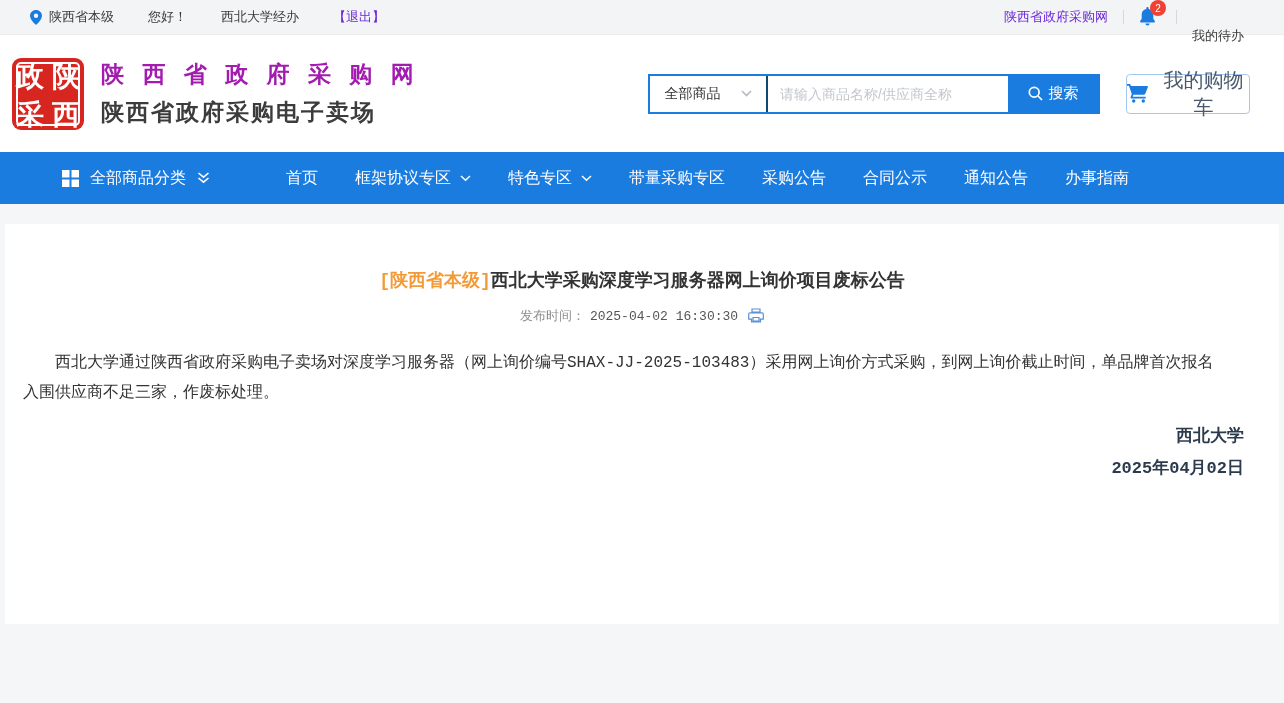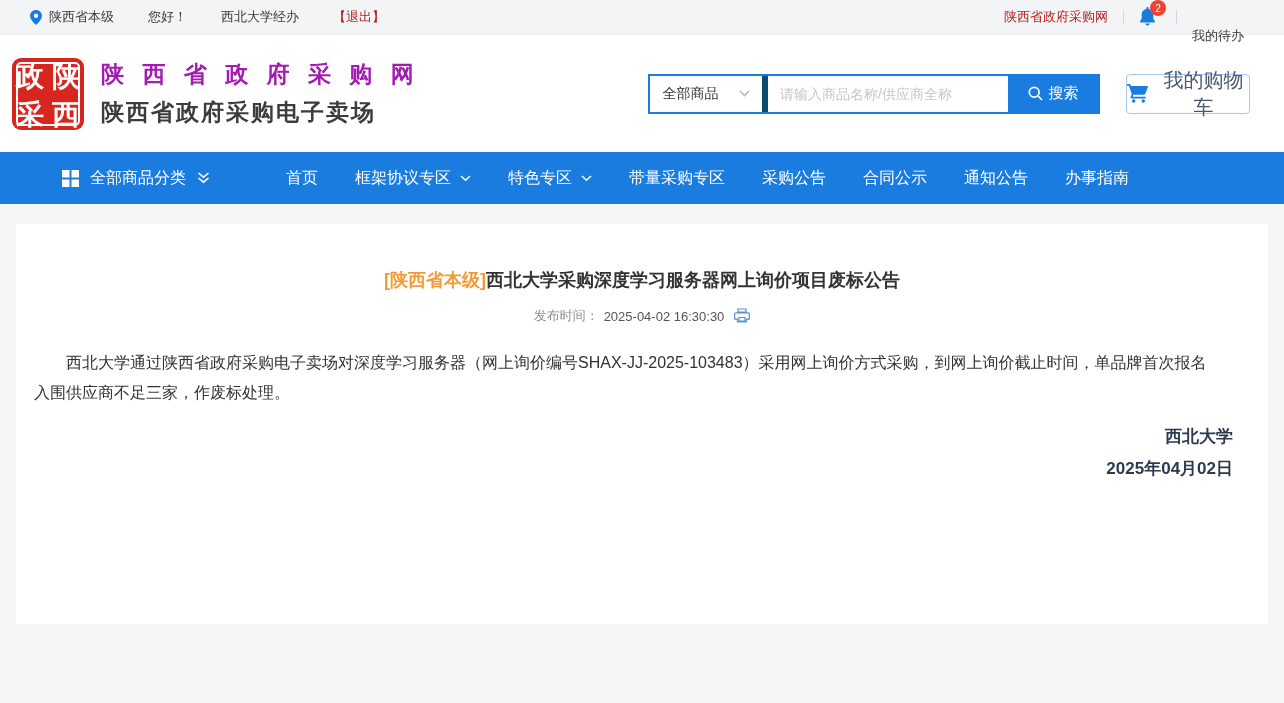--- a/index.html
+++ b/index.html
@@ -9,21 +9,21 @@
     background:#f5f6f7; overflow:hidden; color:#333;
   }
 
   
   .topbar { height:35px; background:#f3f4f5; border-bottom:1px solid #ececec;
     display:flex; align-items:center; font-size:13px; color:#3a3a3a;
     padding:0 40px 0 30px; }
   .topbar-left { display:flex; align-items:center; }
   .topbar-left > * { margin-right:34px; }
   .topbar-right { margin-left:auto; display:flex; align-items:center; gap:15px; }
-  .link-blue { color:#b91c1c; cursor:pointer; text-decoration:none; }
+  .link-blue { color:#6d28d9; cursor:pointer; text-decoration:none; }
   .v-divider { width:1px; height:14px; background:#d8d8d8; }
   .pin-wrap { display:flex; align-items:center; gap:7px; }
   .bell-wrap { position:relative; width:22px; height:20px; cursor:pointer; }
   .badge { position:absolute; top:-7px; left:11px; min-width:16px; height:16px;
     background:#f04134; color:#fff; font-size:10px; border-radius:8px;
     display:flex; align-items:center; justify-content:center; padding:0 4px; }
 
   
   .header { height:117px; background:#fff; display:flex; align-items:center;
     padding:0 34px 0 12px; }
@@ -35,42 +35,42 @@
   .seal-char { color:#fff; font-weight:bold; font-size:28px;
     font-family:"Liberation Serif","DejaVu Serif",serif;
     display:flex; align-items:center; justify-content:center; }
   .site-names { margin-left:17px; }
   .site-name1 { font-size:23px; font-weight:bold; color:#a21caf; letter-spacing:6px; white-space:nowrap; }
   .site-name2 { font-size:23px; font-weight:bold; color:#3c3c3c; letter-spacing:2px; margin-top:7px; white-space:nowrap; }
 
   .search-box { margin-left:auto; display:flex; height:40px;
     border:2px solid #1b7ce0; background:#fff; }
   .search-select { width:118px; display:flex; align-items:center; justify-content:center;
-    gap:20px; font-size:14px; color:#333; border-right:6px solid #0c4a6e; cursor:pointer; }
+    gap:20px; font-size:14px; color:#333; border-right:2px solid #0c4a6e; cursor:pointer; }
   .search-input { width:240px; border:none; outline:none; padding:0 12px;
     font-size:14px; color:#333; font-family:inherit; }
   .search-input::placeholder { color:#c3c7cd; }
   .search-btn { width:90px; background:#1b7ce0; color:#fff; border:none;
     display:flex; align-items:center; justify-content:center; gap:6px;
     font-size:15px; cursor:pointer; font-family:inherit; }
 
   .cart-btn { margin-left:26px; width:124px; height:40px; background:#fff;
     border:1px solid #a6c8ed; border-radius:4px; display:flex; align-items:center;
     justify-content:center; gap:10px; font-size:20px; color:#4a5a6c;
     cursor:pointer; font-family:inherit; }
 
   
   .navbar { height:52px; background:#1b7ce0; display:flex; align-items:center; color:#fff; }
   .nav-all { display:flex; align-items:center; gap:11px; padding-left:62px;
     font-size:16px; cursor:pointer;font-family:Liberation Serif, serif; }
   .nav-menu { display:flex; align-items:center; margin-left:76px; gap:37px; font-size:16px; }
   .nav-item { display:flex; align-items:center; gap:9px; cursor:pointer; white-space:nowrap; }
 
   
-  .content { padding:20px 16px 0; }
+  .content { padding:20px 5px 0;font-family:Liberation Mono, monospace; }
   .card { background:#fff; height:400px; padding-top:44px; }
   .ann-title { text-align:center; font-size:18px; font-weight:bold; color:#333; }
   .ann-title .region { color:#f39a38; }
   .ann-meta { margin-top:15px; display:flex; justify-content:center; align-items:center;
     gap:5px; font-size:13px; color:#8e8e8e; }
   .ann-meta .time { color:#555; }
   .printer { margin-left:5px; cursor:pointer; display:inline-flex; }
   .ann-body { margin:23px 52px 0 18px; font-size:16px; color:#333;
     line-height:30px; text-indent:2em; }
   .ann-sign { margin-top:13px; text-align:right; padding-right:35px;

